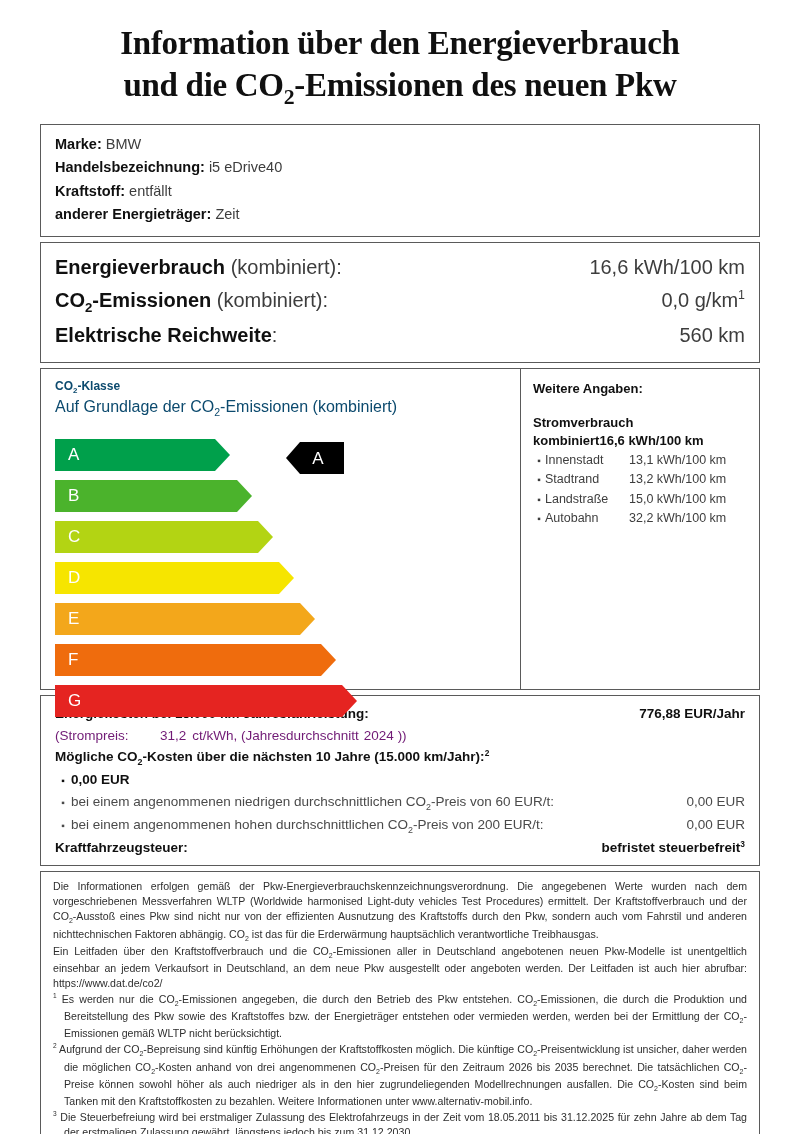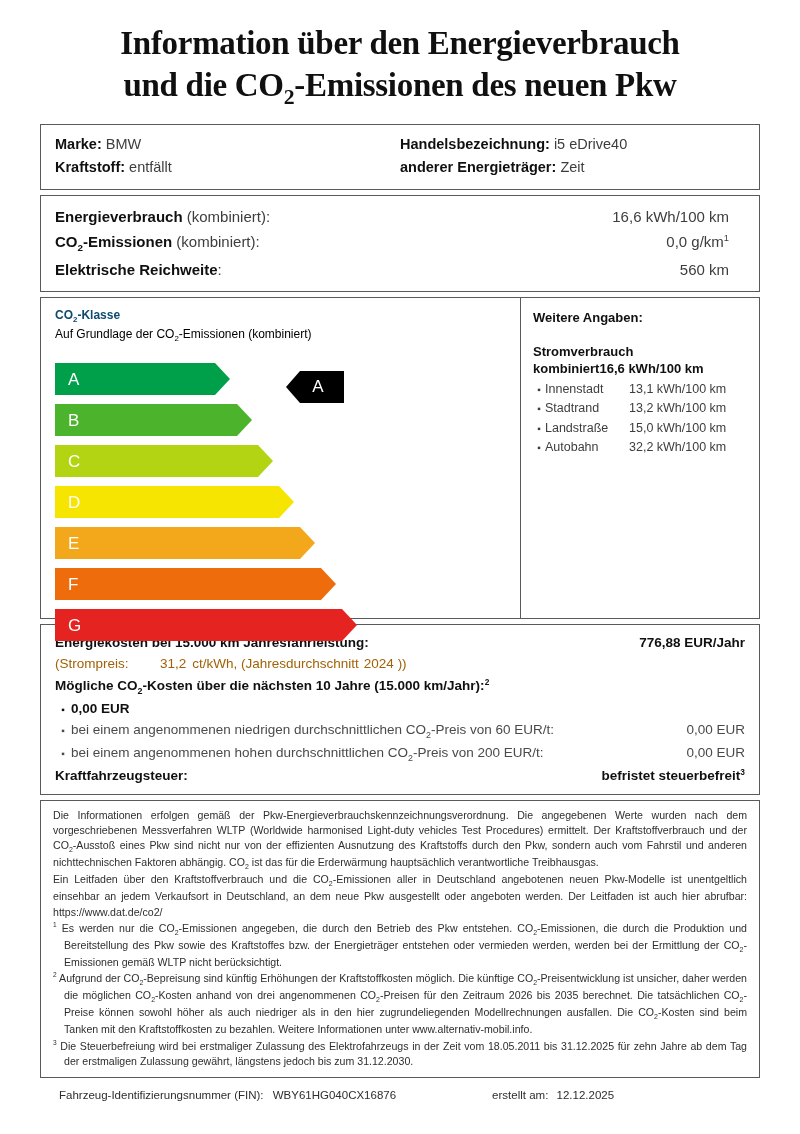--- a/index.html
+++ b/index.html
@@ -45,30 +45,30 @@
     background: #fff;
   }
   .box + .box { margin-top: 5px; }
 
   
   .veh {
     padding: 8px 14px 9px 14px;
     font-size: 14.5px;
     line-height: 1.62;
   }
-  .veh-row { display: flex; }
+  .veh-row { display: flex; flex-direction: column; }
   .veh-col-l { width: 50%; }
   .veh-col-r { width: 50%; }
   .lbl { font-weight: bold; color: #101010; }
   .val { color: #3d3d3d; }
 
   
   .cons {
-    padding: 8px 30px 9px 14px;
-    font-size: 15px;
+    padding: 8px 14px 9px 14px;
+    font-size: 20px;
     line-height: 1.68;
   }
   .cons-row { display: flex; justify-content: space-between; align-items: baseline; }
   .cons-val { color: #3d3d3d; white-space: nowrap; }
 
   
   .klasse {
     display: flex;
     height: 322px;
     position: relative;
@@ -79,21 +79,21 @@
     padding: 10px 0 0 14px;
     position: relative;
   }
   .klasse-right {
     flex: 1;
     border-left: 1px solid #5a5a5a;
     box-sizing: border-box;
     padding: 12px 8px 0 12px;
   }
   .k-title { font-weight: bold; font-size: 12px; color: #0c4a6e; }
-  .k-sub { font-size: 12px; color: #000000; margin-top: 3px; }
+  .k-sub { font-size: 16px; color: #0c4a6e; margin-top: 3px; }
 
   .bars { margin-top: 20px; }
   .bar-wrap { height: 36px; margin-bottom: 5px; position: relative; }
   .bar {
     height: 32px;
     position: relative;
     display: flex;
     align-items: center;
   }
   .bar-body {
@@ -166,21 +166,21 @@
 
   
   .costs {
     padding: 7px 14px 7px 14px;
     font-size: 13.5px;
     line-height: 1.6;
   }
   .c-row { display: flex; justify-content: space-between; align-items: baseline; }
   .c-bold { font-weight: bold; color: #101010; }
   .c-grey { color: #4a4a4a; }
-  .c-strom { display: flex; align-items: baseline; color: #a16207; }
+  .c-strom { display: flex; align-items: baseline; color: #701a75; }
   .c-strom .s-lbl { width: 105px; flex: none; }
   .c-li { display: flex; align-items: baseline; }
   .c-li .bul { width: 16px; flex: none; font-size: 10px; text-align: center; }
   .c-li .txt { flex: 1; }
   .c-li .amt { white-space: nowrap; }
   .nowrap { white-space: nowrap; }
 
   
   .legal {
     padding: 7px 12px 8px 12px;

